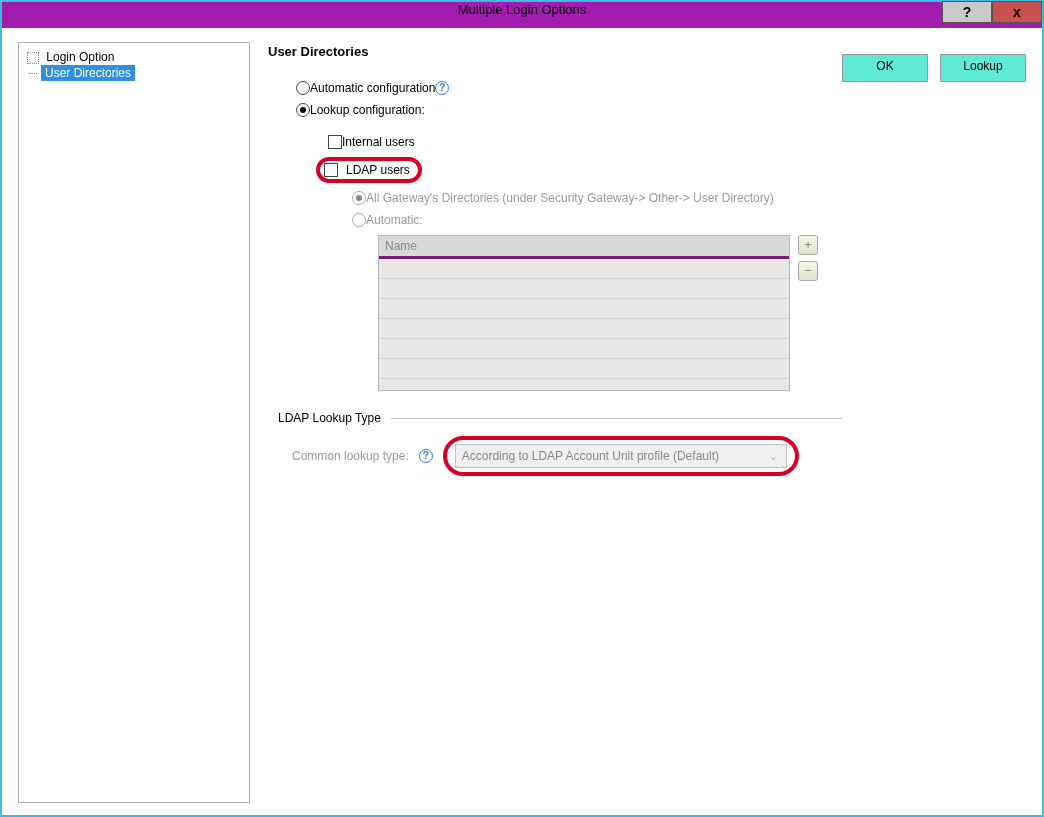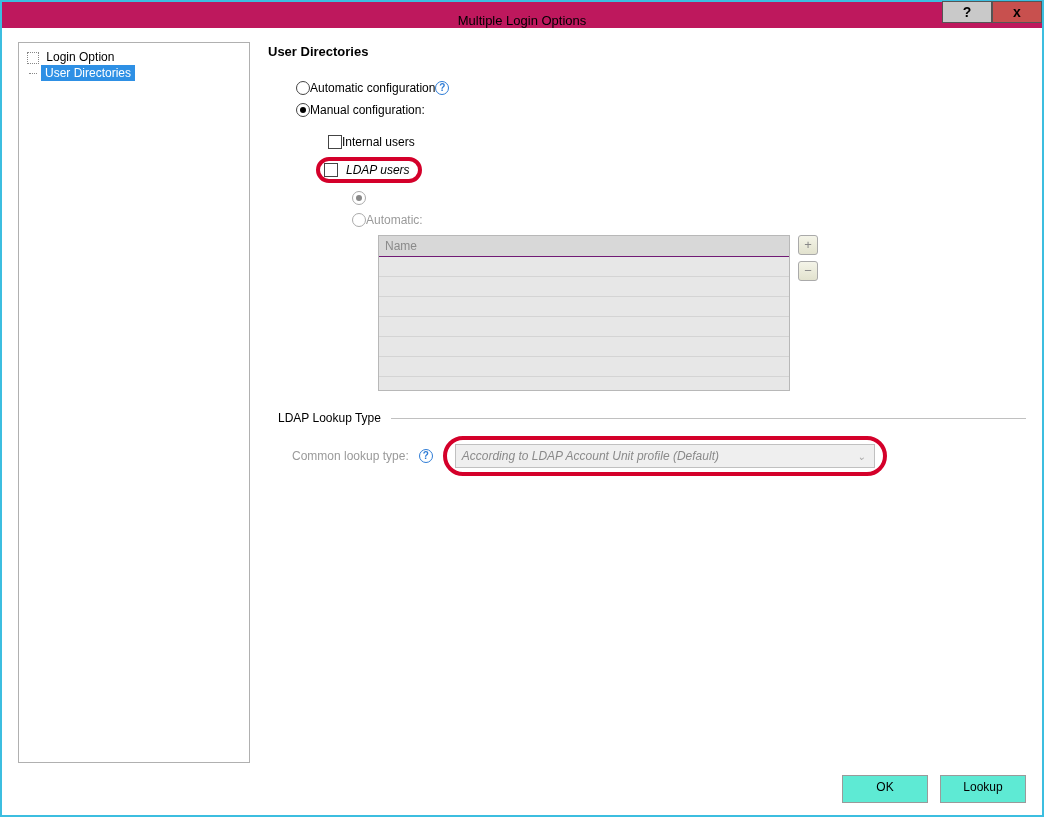--- a/index.html
+++ b/index.html
@@ -14,23 +14,23 @@
 .window {
   width: 1044px;
   height: 817px;
   border: 2px solid #3CBEE0;
   background: #fff;
   display: flex;
   flex-direction: column;
 }
 .titlebar {
   height: 26px;
-  background: #be185d;
-  display: flex;
-  align-items: flex-end;
+  background: #a21caf;
+  display: flex;
+  align-items: flex-start;
   position: relative;
   color: #000;
 }
 .titlebar-title {
   position: absolute;
   left: 50%;
   transform: translateX(-50%);
   font-size: 13px;
 }
 .titlebar-btns {
@@ -50,21 +50,21 @@
   font-size: 14px;
   margin-top: -1px;
 }
 .titlebar-btn.close {
   background: #C8504E;
   color: #000;
 }
 .body-area {
   flex: 1;
   display: flex;
-  flex-direction: column;
+  flex-direction: row;
   padding: 14px 16px 12px 16px;
 }
 .main-row {
   flex: 1;
   display: flex;
   gap: 18px;
 }
 .tree-panel {
   width: 232px;
   border: 1px solid #B0B0B0;
@@ -158,21 +158,21 @@
 .name-table {
   flex: 1;
   border: 1px solid #b8b8b8;
   background: #e7e7e7;
   height: 156px;
 }
 .name-header {
   background: #d8d8d8;
   color: #8a8a8a;
   padding: 3px 6px;
-  border-bottom: 1px solid #701a75;
+  border-bottom: 3px solid #701a75;
 }
 .name-rows .r {
   height: 20px;
   border-bottom: 1px solid #d4d4d4;
 }
 .pm-btns { display: flex; flex-direction: column; gap: 6px; }
 .pm {
   width: 20px; height: 20px;
   border: 1px solid #aaa;
   border-radius: 3px;
@@ -195,21 +195,21 @@
   background: #c0c0c0;
 }
 .lookup-row {
   display: flex;
   align-items: center;
   gap: 10px;
   margin-left: 24px;
   margin-top: 11px;
 }
 .combo {
-  width: 420px;
+  width: 332px;
   height: 24px;
   border: 1px solid #c0c0c0;
   background: #efefef;
   display: flex;
   align-items: center;
   padding: 0 6px;
   color: #8a8a8a;
   position: relative;
 }
 .combo .chev {
@@ -218,21 +218,20 @@
   font-size: 10px;
   color: #aaa;
 }
 .highlight {
   border: 4px solid #D4002A;
   border-radius: 16px;
   padding: 2px 8px 2px 4px;
   display: inline-flex;
   align-items: flex-end;
   gap: 8px;
-  font-style: italic;
 }
 .footer {
   display: flex;
   justify-content: flex-end;
   gap: 12px;
   padding-top: 12px;
 }
 .btn {
   width: 86px;
   height: 28px;
@@ -270,38 +269,39 @@
       <div class="content">
         <div class="section-title">User Directories</div>
 
         <div class="radio-row">
           <span class="radio"></span>
           <span>Automatic configuration</span>
           <span class="help-icon">?</span>
         </div>
         <div class="radio-row">
           <span class="radio selected"></span>
-          <span>Manual configuration:</span>
+          <span>Lookup configuration:</span>
         </div>
 
         <div class="indent-block">
           <div class="check-row" style="margin-left:0">
             <span class="checkbox"></span>
             <span>Internal users</span>
           </div>
 
           <div style="margin-bottom:8px">
             <span class="highlight" style="margin-left:-12px">
               <span class="checkbox"></span>
               <span>LDAP users</span>
             </span>
           </div>
 
           <div class="radio-row disabled-text" style="margin-left:24px">
             <span class="radio disabled selected"></span>
+            <span>All Gateway's Directories (under Security Gateway-&gt; Other-&gt; User Directory)</span>
           </div>
           <div class="radio-row disabled-text" style="margin-left:24px">
             <span class="radio disabled"></span>
             <span>Automatic:</span>
           </div>
         </div>
 
         <div class="namebox">
           <div class="name-table">
             <div class="name-header">Name</div>

